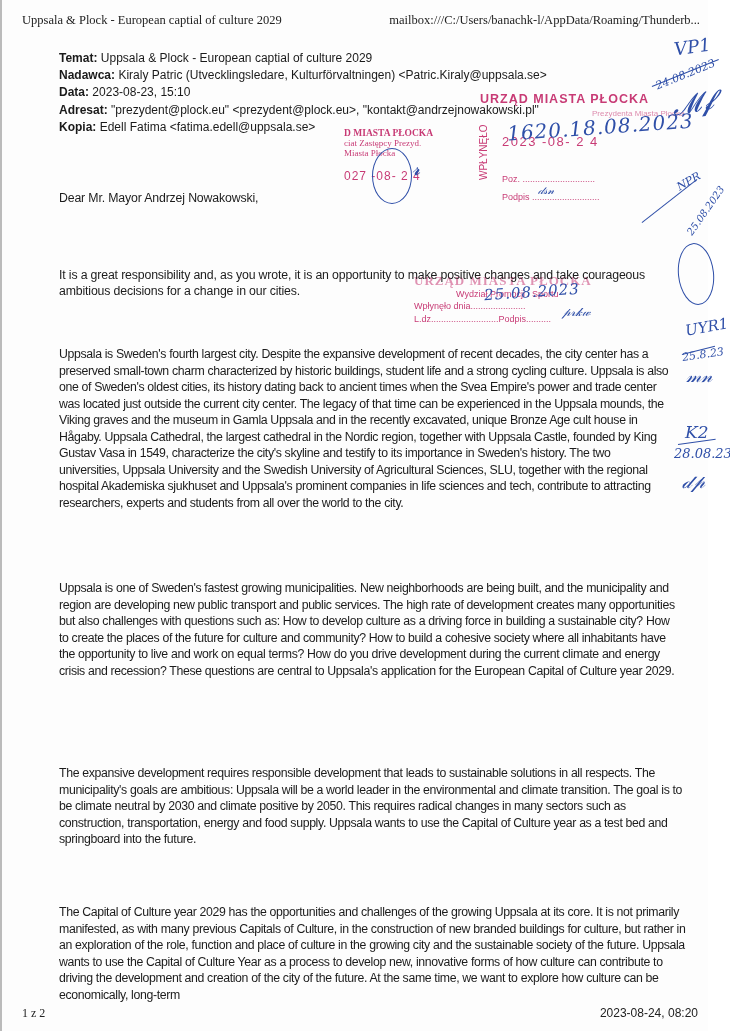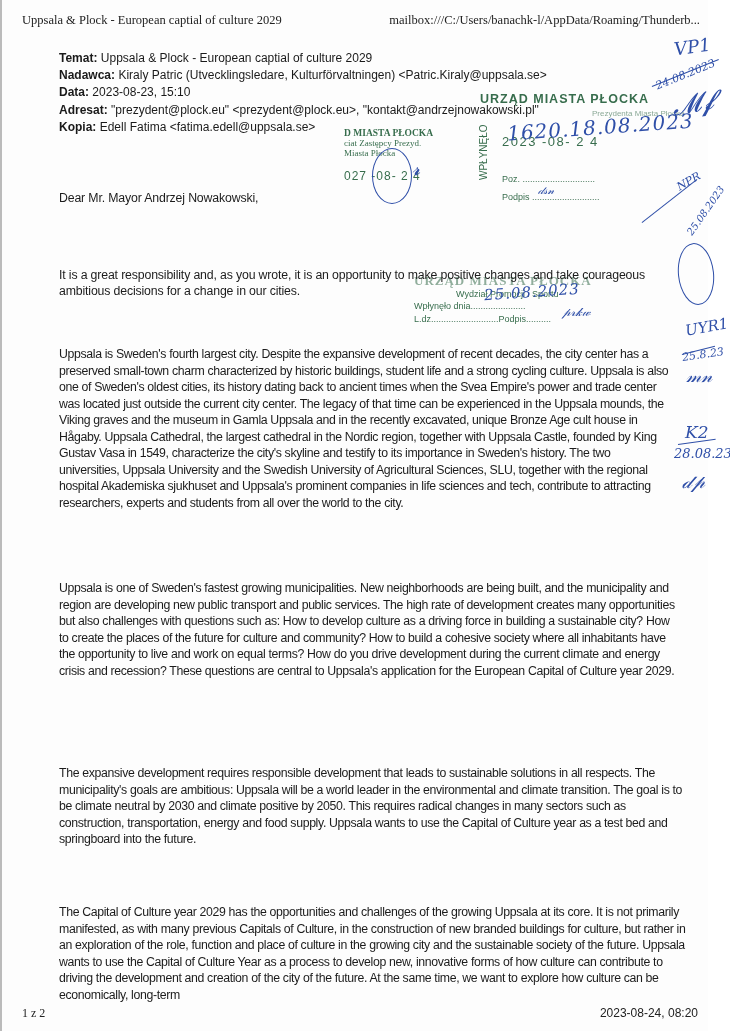--- a/index.html
+++ b/index.html
@@ -15,21 +15,21 @@
   .p1 { top: 217px; }
   .p2 { top: 267px; }
   .p3 { top: 346px; line-height: 16.5px; width: 610px; letter-spacing: -0.35px; }
   .p4 { top: 580px; line-height: 16.6px; width: 620px; letter-spacing: -0.35px; }
   .p5 { top: 765px; line-height: 16.6px; width: 630px; letter-spacing: -0.35px; }
   .p6 { top: 904px; line-height: 16.6px; width: 630px; letter-spacing: -0.35px; }
   .footer-left { position: absolute; left: 20px; top: 1006px; font-family: "Liberation Serif", serif; font-size: 12px; color: #222; }
   .footer-right { position: absolute; right: 10px; top: 1006px; font-family: "Liberation Sans", sans-serif; font-size: 12px; color: #222; }
 
   
-  .stamp-red { color: #14532d; font-family: "Liberation Serif", serif; opacity: 0.85; }
+  .stamp-red { color: #be185d; font-family: "Liberation Serif", serif; opacity: 0.85; }
   .stamp1 { position: absolute; left: 342px; top: 128px; font-size: 9px; line-height: 10px; text-align: left; }
   .stamp1 .title { font-weight: bold; font-size: 9.5px; }
   .stamp1 .date { position: absolute; left: 0px; top: 43px; font-family: "Liberation Sans", sans-serif; font-size: 12px; letter-spacing: 1px; white-space: nowrap; }
   .stamp2 { position: absolute; left: 478px; top: 92px; font-family: "Liberation Sans", sans-serif; }
   .stamp2 .title { font-size: 12.5px; font-weight: bold; letter-spacing: 1px; white-space: nowrap; }
   .stamp2 .sub { font-size: 8px; position: absolute; left: 100px; top: 17px; white-space: nowrap; opacity: 0.6; margin-left: 12px; }
   .stamp2 .vert { position: absolute; left: -2px; top: 30px; font-size: 10px; transform: rotate(-90deg); transform-origin: left top; white-space: nowrap; top: 88px; }
   .stamp2 .date { position: absolute; left: 22px; top: 42px; font-size: 13px; letter-spacing: 1.5px; white-space: nowrap; }
   .stamp2 .poz { position: absolute; left: 22px; top: 82px; font-size: 9px; white-space: nowrap; }
   .stamp2 .podpis { position: absolute; left: 22px; top: 100px; font-size: 9px; white-space: nowrap; }

